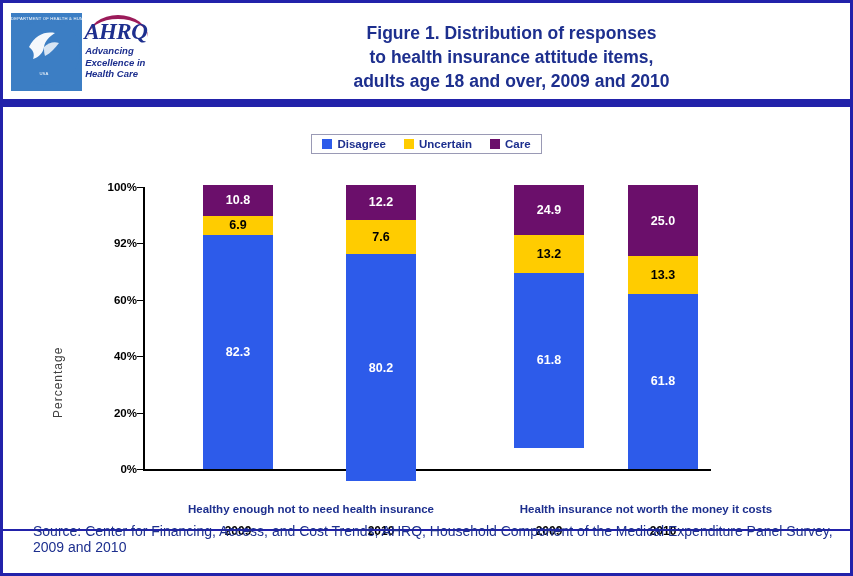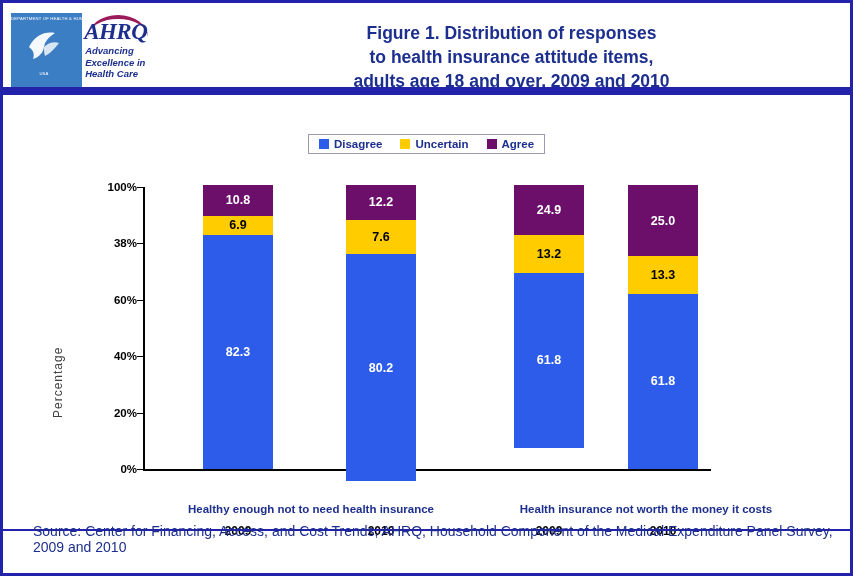--- a/index.html
+++ b/index.html
@@ -16,21 +16,21 @@
     height: 576px;
     box-sizing: border-box;
     border: 3px solid #2222aa;
     background: #ffffff;
     overflow: hidden;
   }
 
   
   #header {
     position: relative;
-    height: 92px;
+    height: 104px;
     padding-left: 27px;
   }
   #logo-block {
     position: absolute;
     left: 8px;
     top: 10px;
     width: 166px;
     height: 78px;
     display: flex;
     flex-direction: row;
@@ -313,32 +313,32 @@
       <div class="legend-item">
         <span class="legend-swatch seg-disagree"></span>
         <span>Disagree</span>
       </div>
       <div class="legend-item">
         <span class="legend-swatch seg-uncertain"></span>
         <span>Uncertain</span>
       </div>
       <div class="legend-item">
         <span class="legend-swatch seg-agree"></span>
-        <span>Agree</span>
+        <span>Care</span>
       </div>
     </div>
   </div>
 
   <div id="plot">
 
     <div id="y-axis-title">Percentage</div>
 
     <div id="ytick-wrap">
       <div class="ytick" style="top:24px">100%</div>
-      <div class="ytick" style="top:80px">38%</div>
+      <div class="ytick" style="top:80px">92%</div>
       <div class="ytick" style="top:137px">60%</div>
       <div class="ytick" style="top:193px">40%</div>
       <div class="ytick" style="top:250px">20%</div>
       <div class="ytick" style="top:306px">0%</div>
     </div>
 
     <div class="tickmark" style="top:24px"></div>
     <div class="tickmark" style="top:80px"></div>
     <div class="tickmark" style="top:137px"></div>
     <div class="tickmark" style="top:193px"></div>

